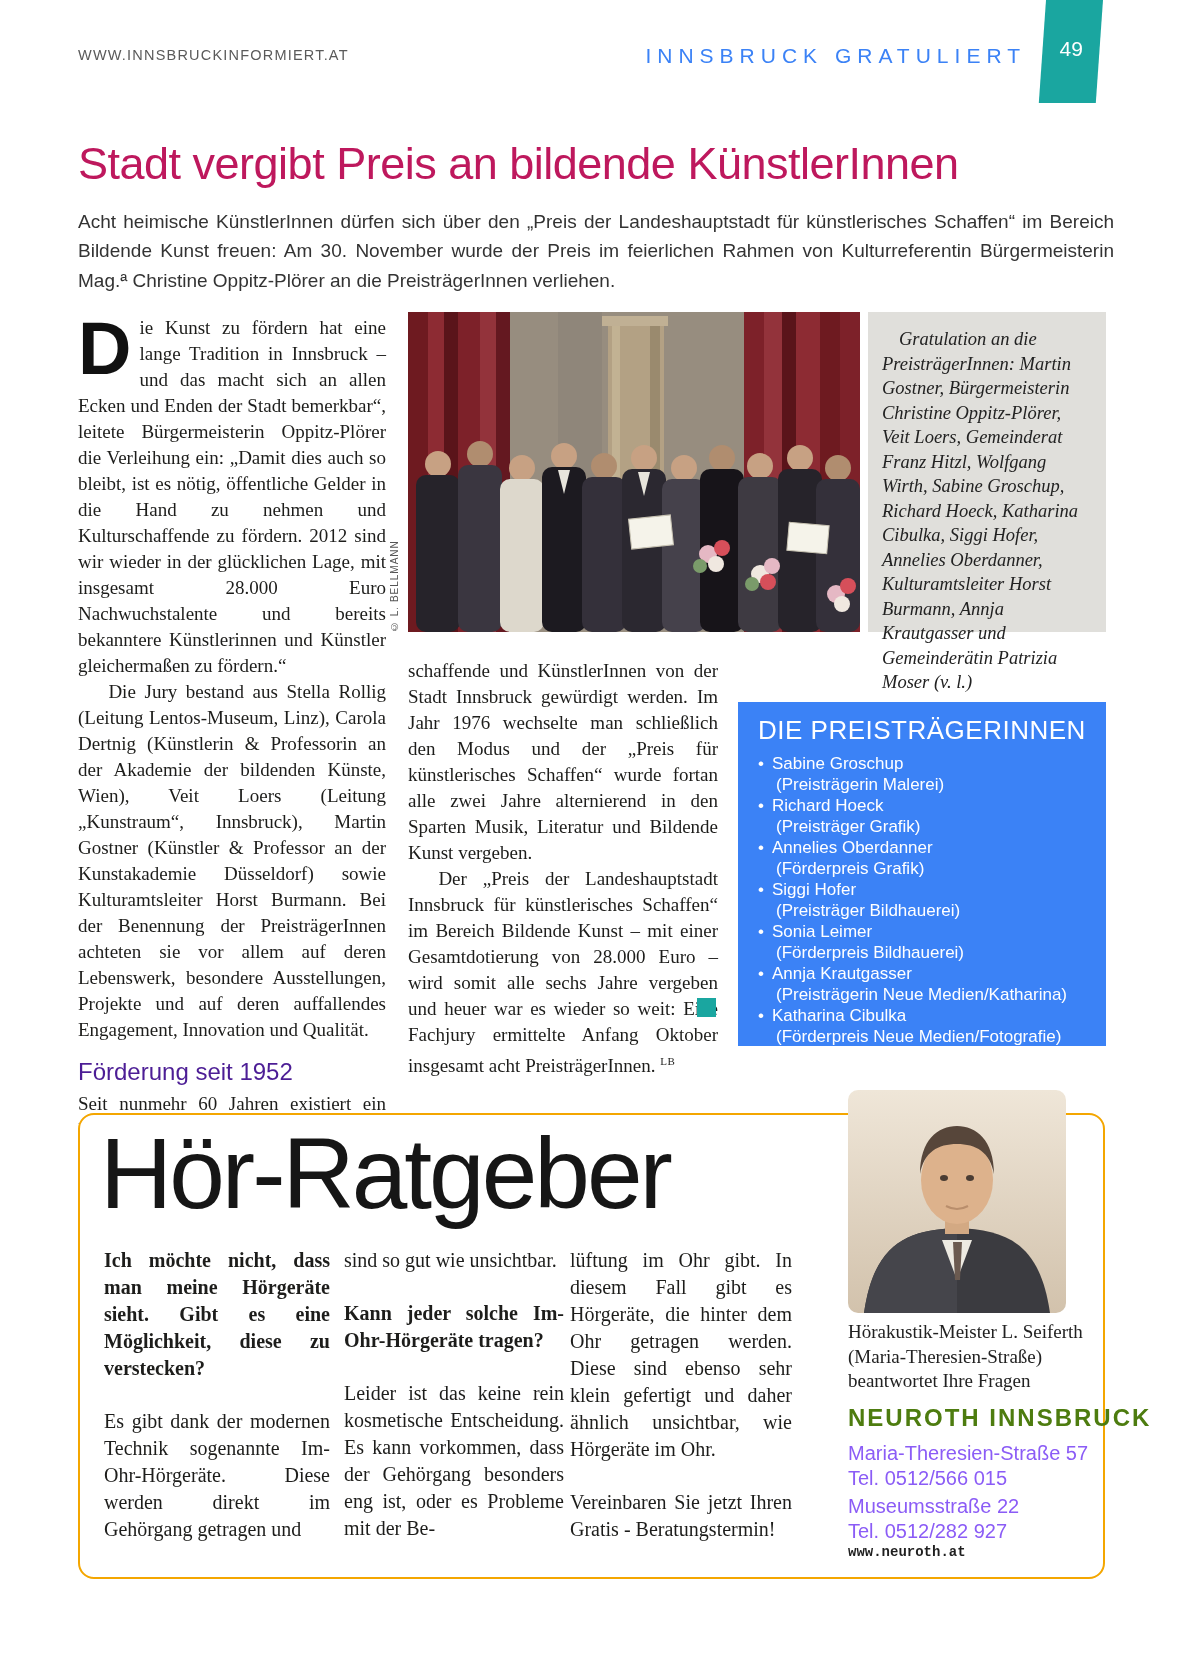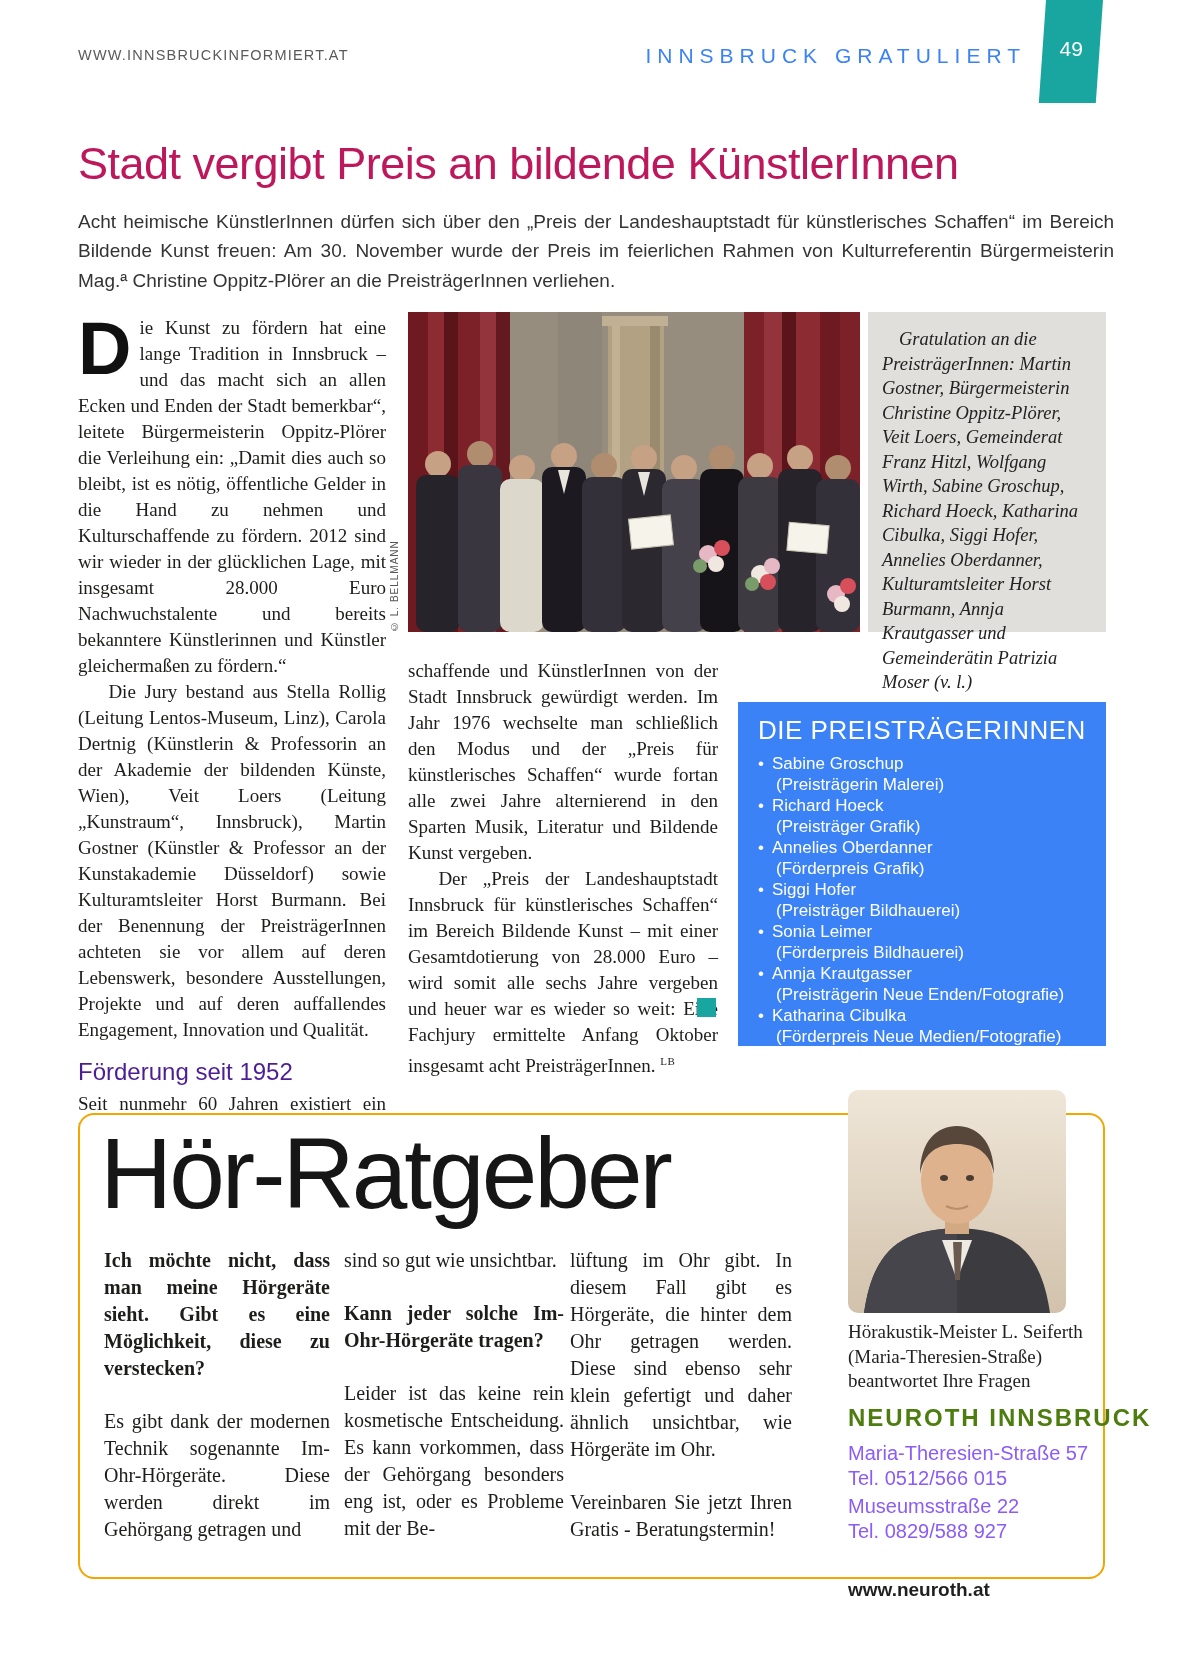--- a/index.html
+++ b/index.html
@@ -113,23 +113,22 @@
     letter-spacing:2px; color:#4d7c0f;
   }
   .addr {
     position:absolute; left:848px;
     font-family:"Liberation Sans", sans-serif; font-size:20px; line-height:25px;
     color:#8b5cf6;
   }
   .addr1 { top:1441px; } .addr2 { top:1494px; }
   .website {
     position:absolute; left:848px; top:1544px;
-    font-family:Liberation Sans, sans-serif; font-size:19px; font-weight:700;
+    font-family:Liberation Mono, monospace; font-size:14px; font-weight:700;
     color:#1f1f1f;
-    margin-top:35px;
   }
 </style>
 </head>
 <body>
 
 <div class="page">
 
   <div class="site-url">WWW.INNSBRUCKINFORMIERT.AT</div>
   <div class="section-label">INNSBRUCK GRATULIERT</div>
   <div class="page-tab">
@@ -262,21 +261,21 @@
         <span class="w-bullet">•</span>
         <div>
           <div>Sonia Leimer</div>
           <div class="w-award">(Förderpreis Bildhauerei)</div>
         </div>
       </div>
     <div class="w-item">
         <span class="w-bullet">•</span>
         <div>
           <div>Annja Krautgasser</div>
-          <div class="w-award">(Preisträgerin Neue Enden/Fotografie)</div>
+          <div class="w-award">(Preisträgerin Neue Medien/Katharina)</div>
         </div>
       </div>
     <div class="w-item">
         <span class="w-bullet">•</span>
         <div>
           <div>Katharina Cibulka</div>
           <div class="w-award">(Förderpreis Neue Medien/Fotografie)</div>
         </div>
       </div>
   </div>
@@ -321,17 +320,17 @@
   </div>
 
   <div class="portrait-caption">Hörakustik-Meister L. Seiferth (Maria-Theresien-Straße) beantwortet Ihre Fragen</div>
   <div class="company">NEUROTH INNSBRUCK</div>
   <div class="addr addr1">
     <div>Maria-Theresien-Straße 57</div>
     <div>Tel. 0512/566 015</div>
   </div>
   <div class="addr addr2">
     <div>Museumsstraße 22</div>
-    <div>Tel. 0829/588 927</div>
+    <div>Tel. 0512/282 927</div>
   </div>
   <div class="website">www.neuroth.at</div>
 
 </div>
 
 </body></html>

